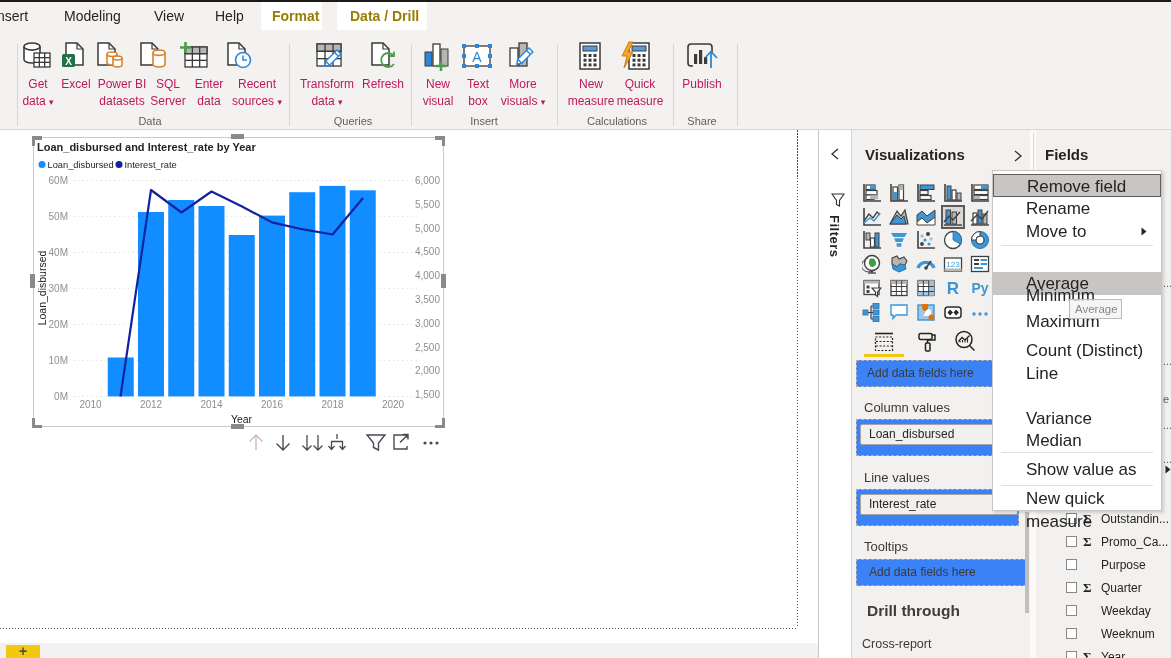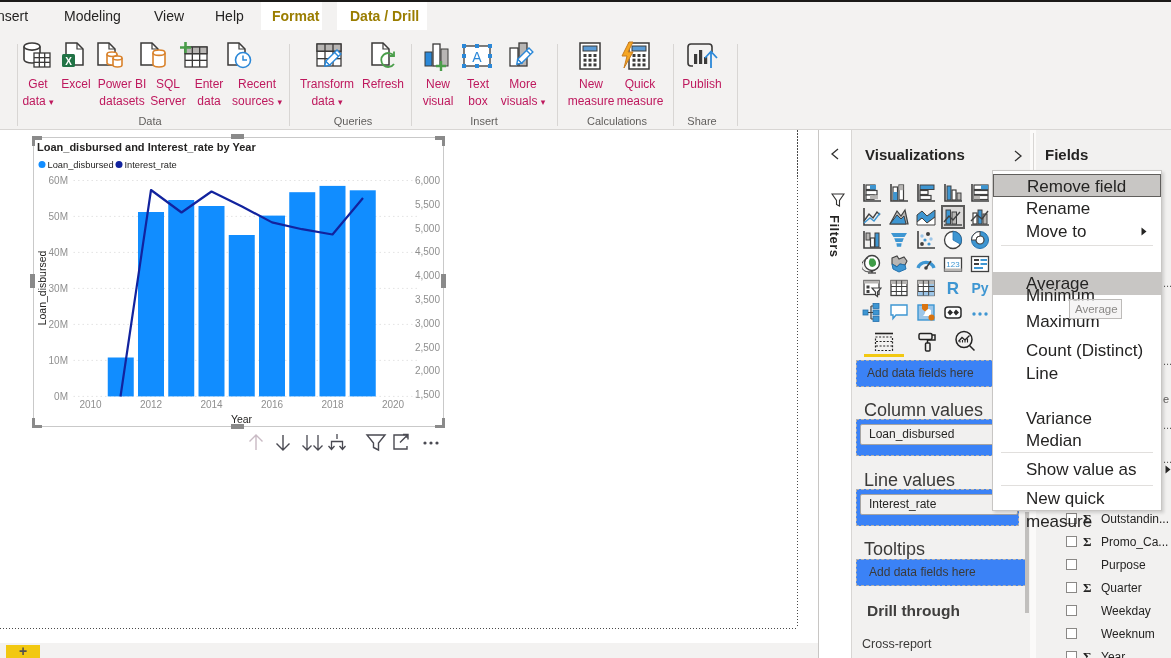--- a/index.html
+++ b/index.html
@@ -3,21 +3,21 @@
 <meta charset="utf-8">
 <style>
   html,body{margin:0;padding:0}
   body{width:1171px;height:658px;font-family:"Liberation Sans",sans-serif;background:#fff;overflow:hidden;position:relative}
   .a{position:absolute}
   .ic{position:absolute}
   .rlbl{position:absolute;font-size:12px;color:#be185d;text-align:center;line-height:16.5px;white-space:nowrap}
   .grp{position:absolute;font-size:11px;color:#605e5c;text-align:center;white-space:nowrap}
   .rsep{position:absolute;width:1px;background:#d8d6d4;top:44px;height:82px}
   .mtab{position:absolute;top:2px;height:28px;font-size:14px;color:#252423;line-height:28px;white-space:nowrap}
-  .vlabel{position:absolute;font-size:18px;color:#3b3a39;white-space:nowrap}
+  .vlabel{position:absolute;font-size:13px;color:#3b3a39;white-space:nowrap}
   .dashbox{position:absolute;border:1px dashed #b3b0ad;background:#3b82f6;box-sizing:border-box}
   .pill{position:absolute;border-radius:2px;border:1px solid #a6a4a2;background:#f1f0ef;box-sizing:border-box;font-size:12px;color:#252423;line-height:22px;padding-left:8px}
   .mi{position:absolute;left:0;width:100%;height:23px;font-size:17px;color:#252423;line-height:23px}
   .mi span{position:absolute;left:33px}
   .msep{position:absolute;left:8px;right:8px;height:1px;background:#e1dfdd}
   .frow{position:absolute;font-size:12px;color:#252423;white-space:nowrap}
   .cbx{position:absolute;width:11px;height:11px;border:1px solid #8a8886;background:#fff;box-sizing:border-box}
   .sigma{position:absolute;font-size:13px;color:#252423;font-family:"Liberation Serif",serif;font-weight:bold}
 </style>
 </head>

